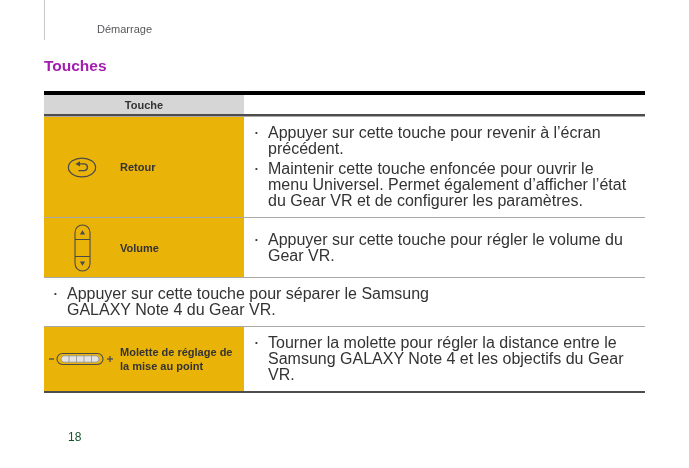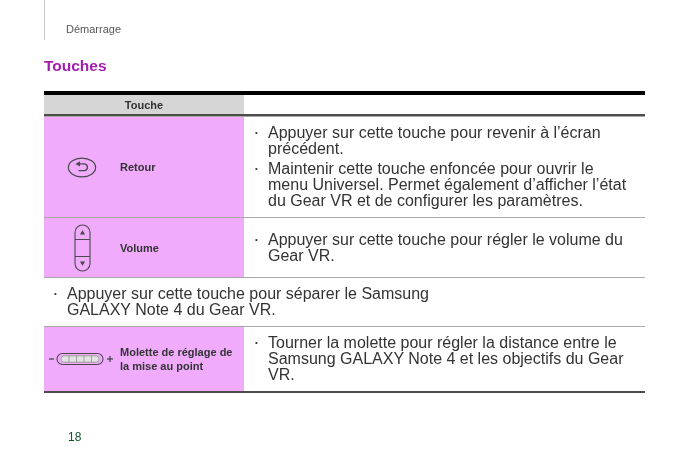--- a/index.html
+++ b/index.html
@@ -14,21 +14,21 @@
     color: #3d3d3d;
   }
   .breadcrumb-rule {
     position: absolute;
     left: 44px; top: 0;
     width: 1px; height: 40px;
     background: #c9c9c9;
   }
   .breadcrumb {
     position: absolute;
-    left: 42px; top: 23px;
+    left: 73px; top: 23px;
     font-size: 11px;
     color: #57575b;
     padding-left: 24px;
   }
   .doc-title {
     position: absolute;
     left: 44px; top: 57px;
     font-size: 15.5px;
     font-weight: bold;
     color: #a21caf;
@@ -45,21 +45,21 @@
     display: flex;
     border-top: 1px solid #a8a8a8;
   }
   .t-row.header-row {
     border-top: none;
     border-bottom: 2px solid #4d4d4d;
     height: 21px;
   }
   .cell-key {
     width: 201px;
-    background: #f0abfc;
+    background: #eab308;
     border-right: 1px solid #ffffff;
     display: flex;
     align-items: center;
   }
   .header-row .cell-key {
     background: #d6d6d6;
     justify-content: center;
   }
   .cell-fn {
     width: 400px;

